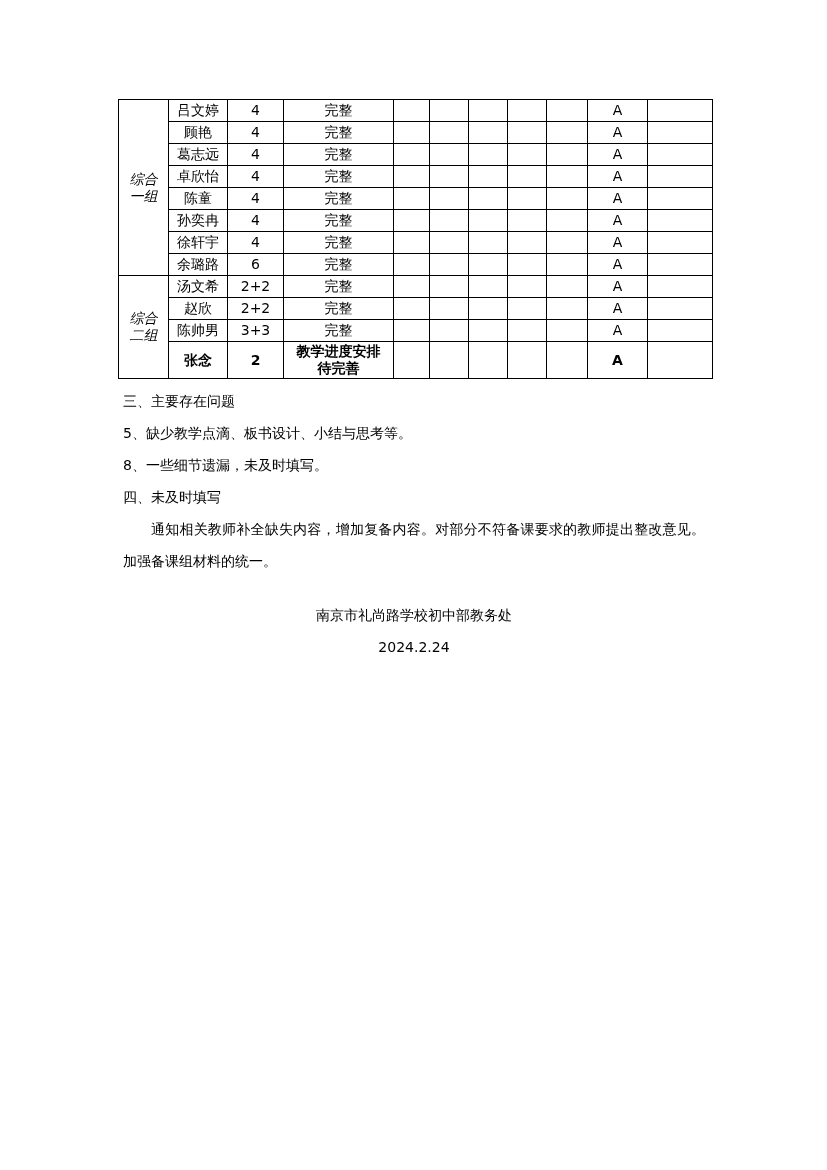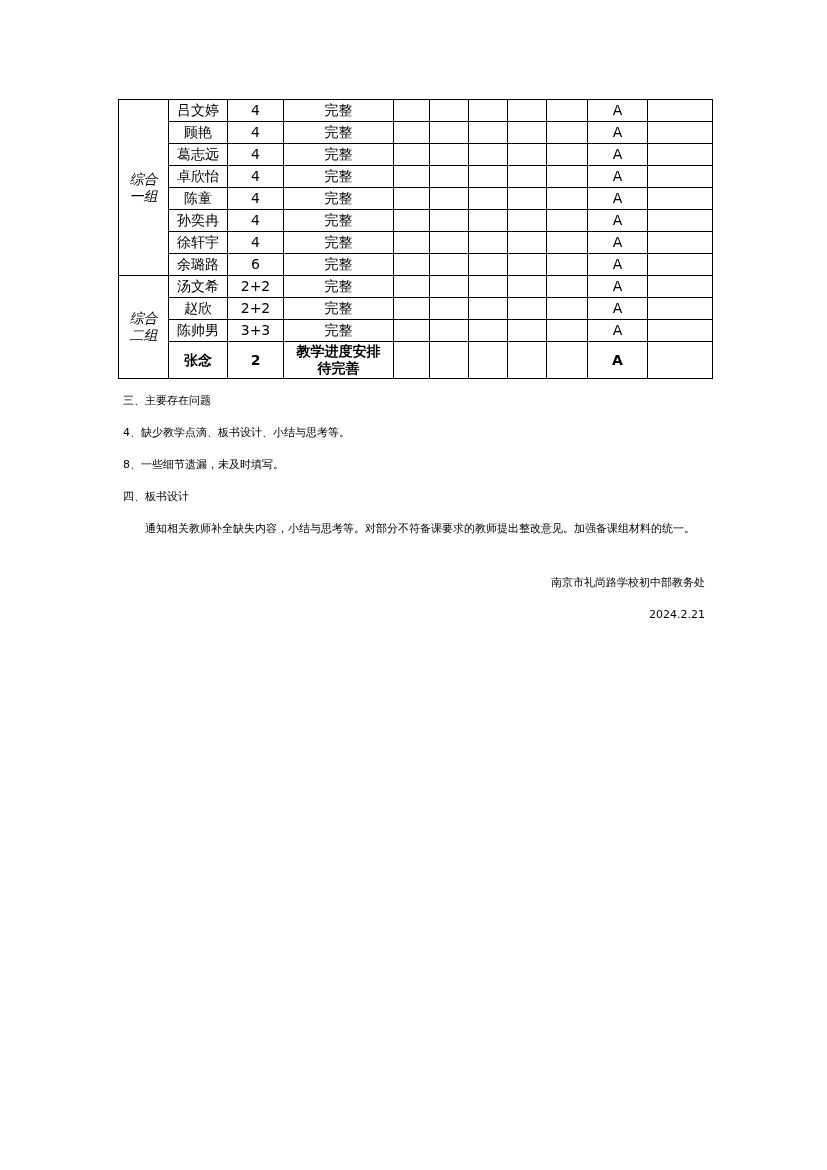--- a/index.html
+++ b/index.html
@@ -40,28 +40,28 @@
   table.review tr { height: 22px; }
   table.review tr.tall { height: 37px; font-weight: bold; }
   td.col-group { font-size: 14px; line-height: 22px; font-style: italic; }
   .textblock {
     margin-top: 6px;
     margin-left: 5px;
     width: 582px;
   }
   .textblock p {
     margin: 0;
-    font-size: 11px;
+    font-size: 14px;
     line-height: 32px;
   }
   p.para {
     text-indent: 2em;
     text-align: justify;
   }
-  p.right { text-align: right; }
+  p.right { text-align: center; }
   p.sig { margin-top: 22px !important; }
 </style>
 </head>
 <body>
 
 <div class="page">
   <div class="content">
 
     <table class="review">
       <colgroup>
@@ -225,22 +225,22 @@
             <td class="col-empty"></td>
             <td class="col-empty"></td>
             <td class="col-grade">A</td>
             <td class="col-last"></td>
           </tr>
         </tbody>
     </table>
 
     <div class="textblock">
       <p>三、主要存在问题</p>
-      <p>4、缺少教学点滴、板书设计、小结与思考等。</p>
+      <p>5、缺少教学点滴、板书设计、小结与思考等。</p>
       <p>8、一些细节遗漏，未及时填写。</p>
-      <p>四、板书设计</p>
-      <p class="para">通知相关教师补全缺失内容，小结与思考等。对部分不符备课要求的教师提出整改意见。加强备课组材料的统一。</p>
+      <p>四、未及时填写</p>
+      <p class="para">通知相关教师补全缺失内容，增加复备内容。对部分不符备课要求的教师提出整改意见。加强备课组材料的统一。</p>
       <p class="right sig">南京市礼尚路学校初中部教务处</p>
-      <p class="right">2024.2.21</p>
+      <p class="right">2024.2.24</p>
     </div>
 
   </div>
 </div>
 
 </body></html>

